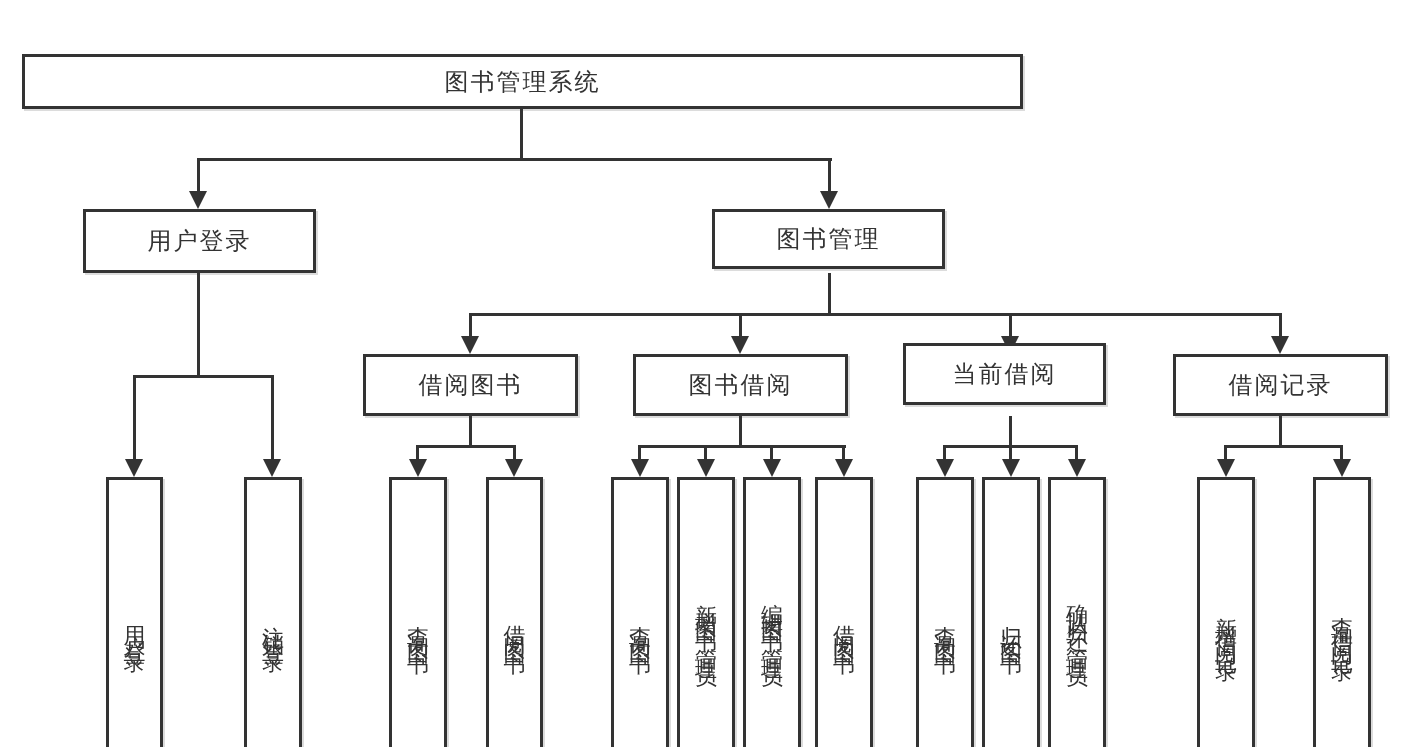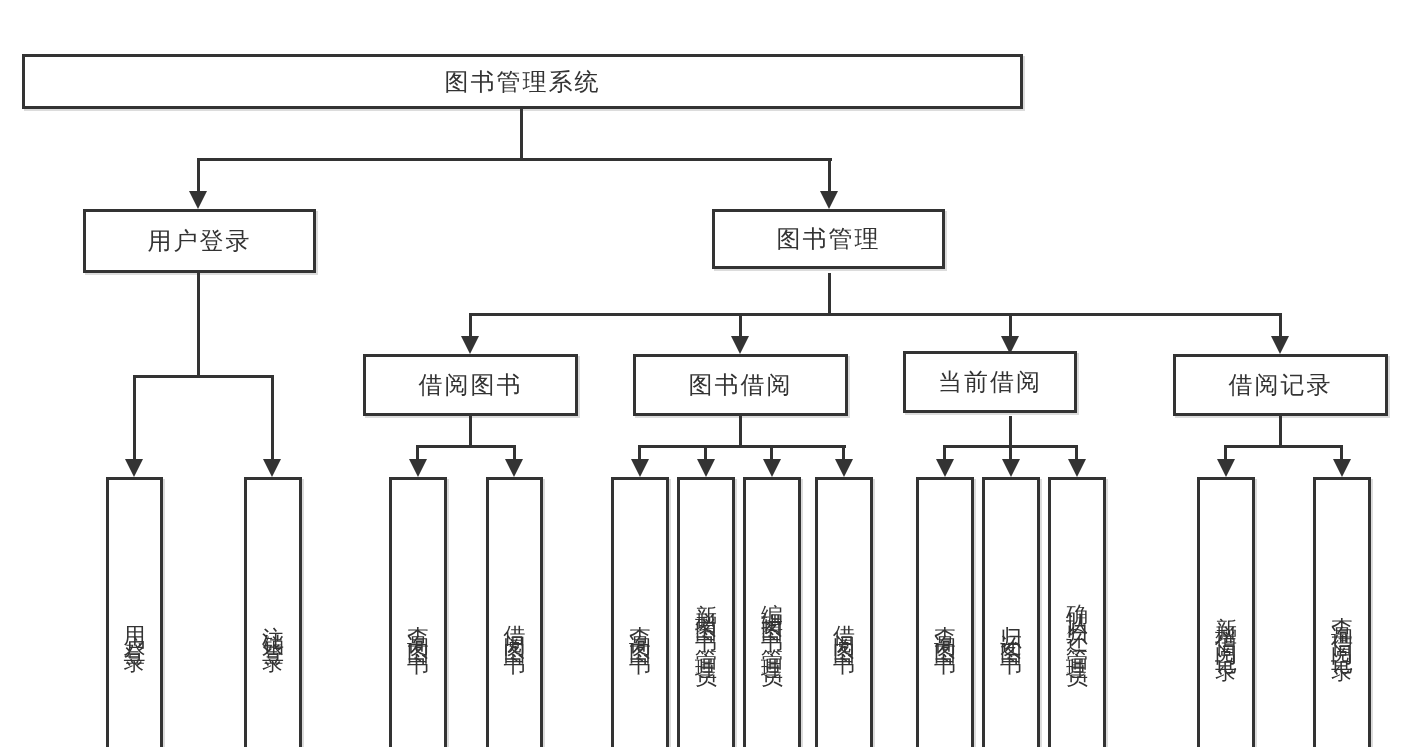--- a/index.html
+++ b/index.html
@@ -92,21 +92,21 @@
   <div class="arrow" style="left:1001px;top:295px"></div>
   <div class="vline" style="left:1279px;top:272px;height:26px"></div>
   <div class="arrow" style="left:1271px;top:295px"></div>
 
   <div class="box hbox" style="left:363px;top:313px;width:215px;height:62px">
     <span>借阅图书</span>
   </div>
   <div class="box hbox" style="left:633px;top:313px;width:215px;height:62px">
     <span>图书借阅</span>
   </div>
-  <div class="box hbox" style="left:903px;top:310px;width:174px;height:62px">
+  <div class="box hbox" style="left:903px;top:302px;width:203px;height:62px">
     <span>当前借阅</span>
   </div>
   <div class="box hbox" style="left:1173px;top:313px;width:215px;height:62px">
     <span>借阅记录</span>
   </div>
 
   <div class="vline" style="left:469px;top:375px;height:32px"></div>
   <div class="hline" style="left:416px;top:404px;width:100px"></div>
   <div class="vline" style="left:416px;top:404px;height:16px"></div>
   <div class="arrow" style="left:409px;top:418px"></div>

